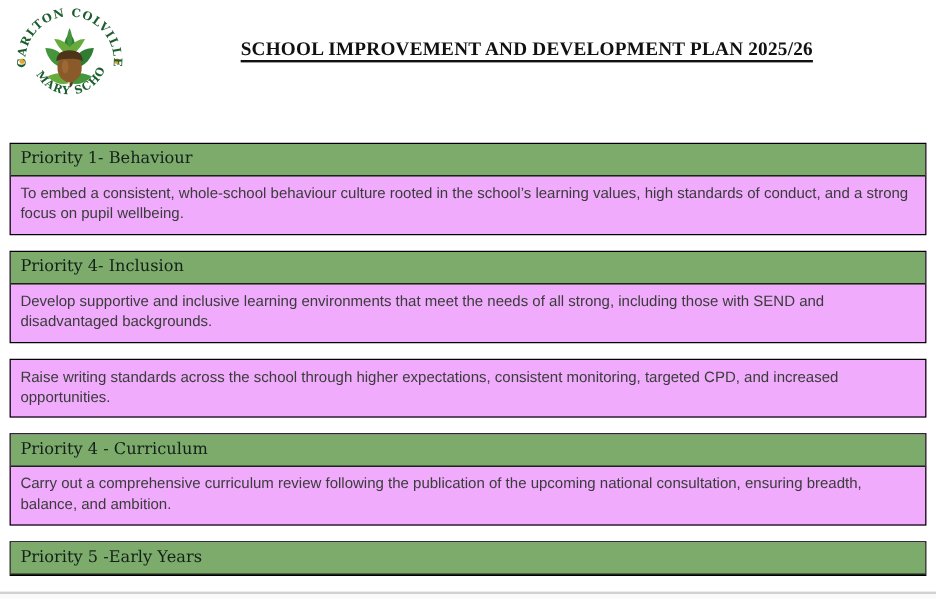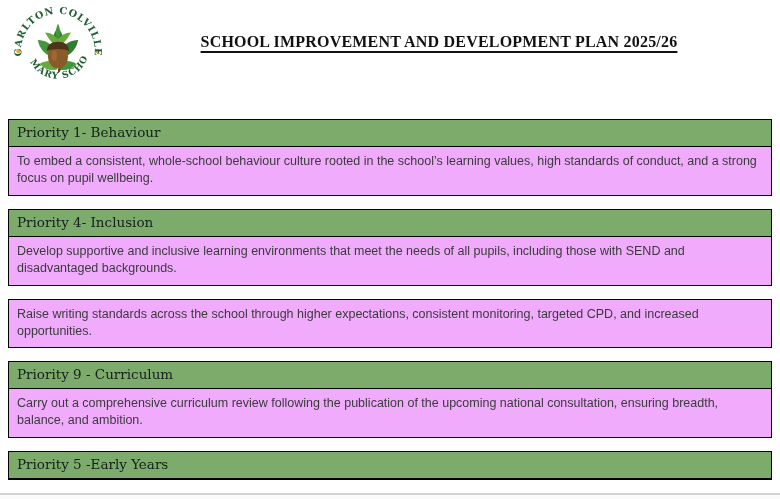--- a/index.html
+++ b/index.html
@@ -131,29 +131,29 @@
 
 <div class="priorities">
 
   <section class="priority">
     <div class="p-head">Priority 1- Behaviour</div>
     <div class="p-body">To embed a consistent, whole-school behaviour culture rooted in the school’s learning values, high standards of conduct, and a strong focus on pupil wellbeing.</div>
   </section>
 
   <section class="priority">
     <div class="p-head">Priority 4- Inclusion</div>
-    <div class="p-body">Develop supportive and inclusive learning environments that meet the needs of all pupils, including those with SEND and disadvantaged backgrounds.</div>
+    <div class="p-body">Develop supportive and inclusive learning environments that meet the needs of all strong, including those with SEND and disadvantaged backgrounds.</div>
   </section>
 
   <section class="priority">
     <div class="p-body single">Raise writing standards across the school through higher expectations, consistent monitoring, targeted CPD, and increased opportunities.</div>
   </section>
 
   <section class="priority">
-    <div class="p-head">Priority 9 - Curriculum</div>
+    <div class="p-head">Priority 4 - Curriculum</div>
     <div class="p-body">Carry out a comprehensive curriculum review following the publication of the upcoming national consultation, ensuring breadth, balance, and ambition.</div>
   </section>
 
   <section class="priority">
     <div class="p-head">Priority 5 -Early Years</div>
 
   </section>
 
 </div>
 

